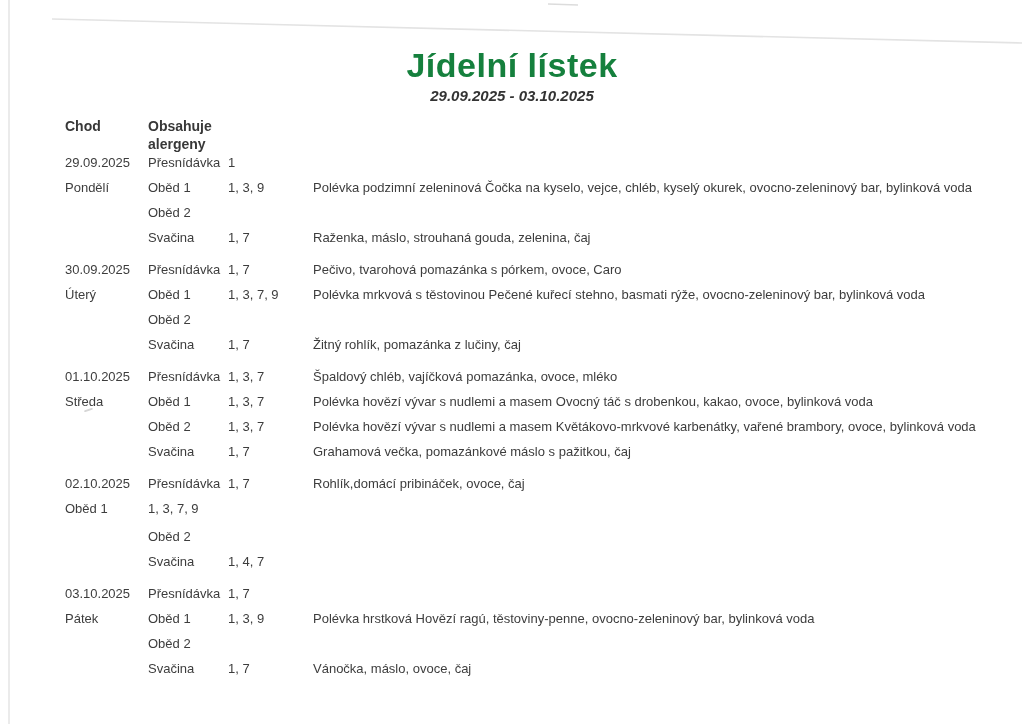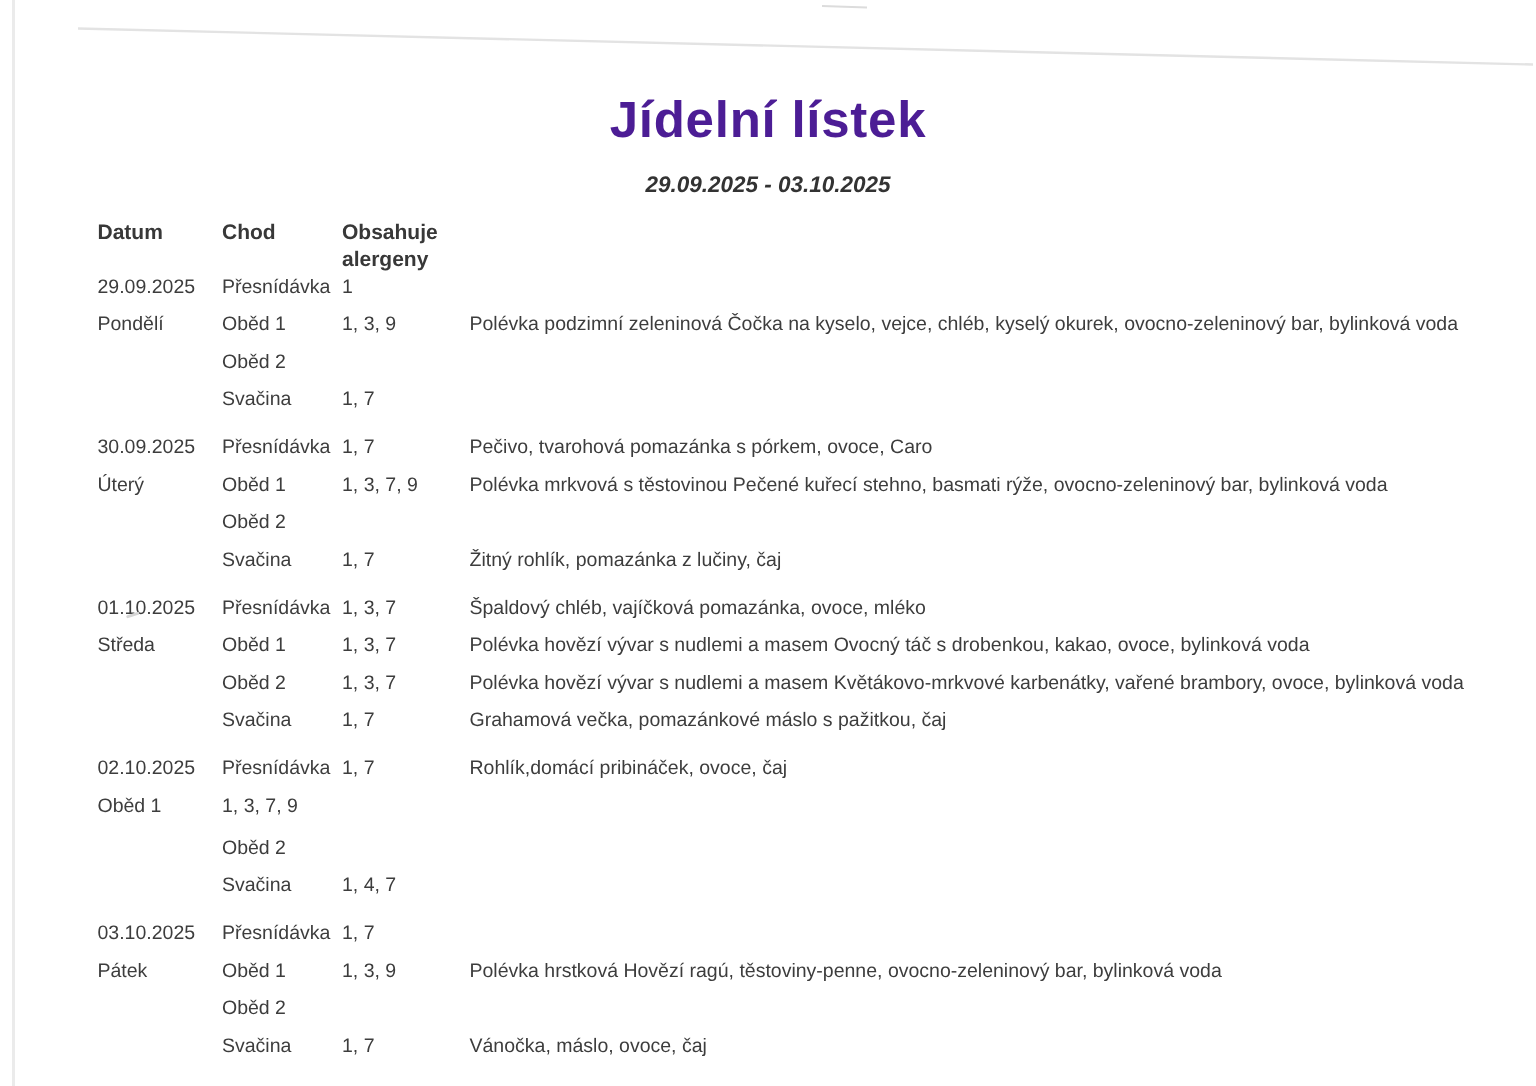--- a/index.html
+++ b/index.html
@@ -38,25 +38,25 @@
     background: #d6d6d6;
     transform: rotate(-18deg);
     border-radius: 2px;
   }
   
   .doc-header {
     padding-top: 46px;
     text-align: center;
   }
   .doc-title {
-    margin: 15px;
+    margin: 0;
     font-size: 34px;
     line-height: 39px;
     font-weight: bold;
-    color: #4c1d95;
+    color: #15803d;
     letter-spacing: 0.5px;
   }
   .doc-subtitle {
     margin-top: 2px;
     font-size: 15px;
     line-height: 18px;
     font-weight: bold;
     color: #333333;
     font-style: italic;
   }
@@ -98,21 +98,20 @@
   <div class="smudge"></div>
 
   <div class="doc-header">
     <h1 class="doc-title">Jídelní lístek</h1>
     <div class="doc-subtitle">29.09.2025 - 03.10.2025</div>
   </div>
 
   <div class="menu">
 
     <div class="row header-row">
-      <div class="c c1">Datum</div>
       <div class="c c2">Chod</div>
       <div class="c c3">Obsahuje alergeny</div>
       <div class="c c4"></div>
     </div>
 
     <section class="day-block">
       <div class="row">
         <div class="c c1">29.09.2025</div>
         <div class="c c2">Přesnídávka</div>
         <div class="c c3">1</div>
@@ -126,20 +125,21 @@
       <div class="row">
         <div class="c c1"></div>
         <div class="c c2">Oběd 2</div>
         <div class="c c3"></div>
         <div class="c c4 popis"></div>
       </div>
       <div class="row">
         <div class="c c1"></div>
         <div class="c c2">Svačina</div>
         <div class="c c3">1, 7</div>
+        <div class="c c4 popis">Raženka, máslo, strouhaná gouda, zelenina, čaj</div>
       </div>
     </section>
 
     <section class="day-block">
       <div class="row">
         <div class="c c1">30.09.2025</div>
         <div class="c c2">Přesnídávka</div>
         <div class="c c3">1, 7</div>
         <div class="c c4 popis">Pečivo, tvarohová pomazánka s pórkem, ovoce, Caro</div>
       </div>

